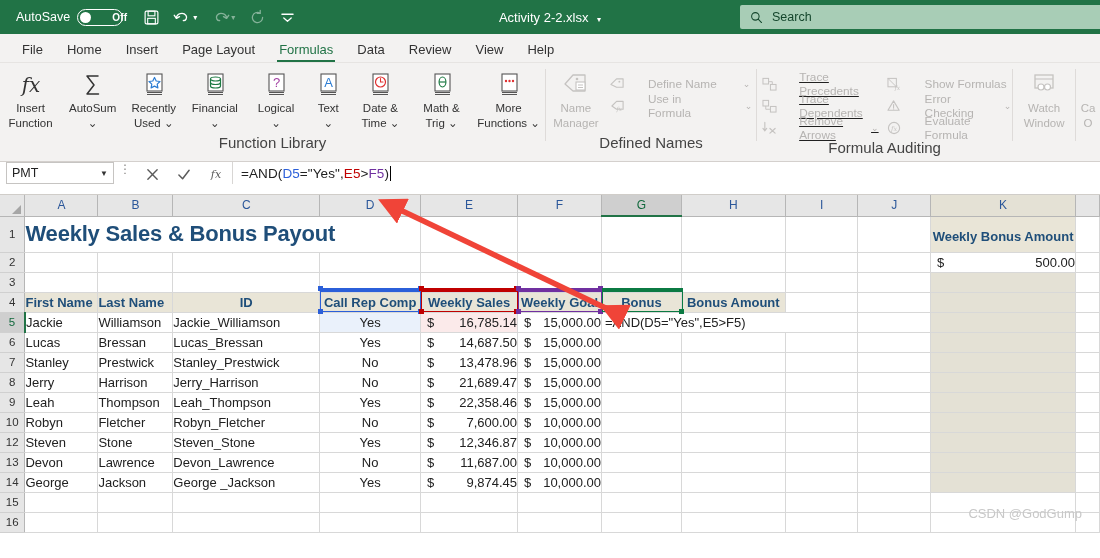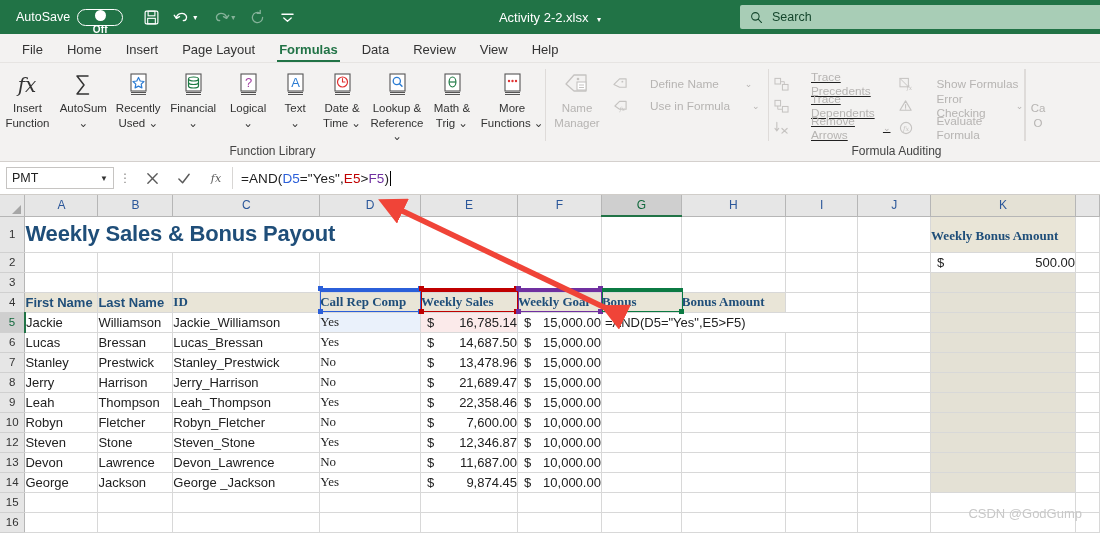--- a/index.html
+++ b/index.html
@@ -7,57 +7,57 @@
     width:1100px;height:558px;overflow:hidden;
     font-family:"Liberation Sans", sans-serif;
     font-size:13px;color:#212121;background:#fff;
     -webkit-font-smoothing:antialiased;
   }
   .app{position:relative;width:1100px;height:534px;}
 
   
   .titlebar{height:34px;background:#217346;display:flex;align-items:center;position:relative;}
   .autosave{display:flex;align-items:center;gap:7px;margin-left:16px;color:#fff;font-size:12.5px;}
-  .toggle{width:46px;height:17px;border-radius:9px;border:1.4px solid #ffffff;display:flex;align-items:center;gap:3px;padding:0 2px;box-sizing:border-box;flex-direction:column;}
+  .toggle{width:46px;height:17px;border-radius:9px;border:1.4px solid #ffffff;display:flex;align-items:center;gap:21px;padding:0 2px;box-sizing:border-box;}
   .toggle .knob{width:11px;height:11px;border-radius:50%;background:#fff;flex:none;}
   .toggle .lbl{font-size:10px;color:#fff;font-weight:600;letter-spacing:.2px;}
   .qat{display:flex;align-items:center;gap:2px;margin-left:14px;}
   .qbtn{width:28px;height:26px;display:flex;align-items:center;justify-content:center;color:#fff;}
   .qbtn.dim{opacity:.45;}
   .qbtn.wide{width:36px;}
   .caret{font-size:8px;margin-left:1px;}
   .doctitle{position:absolute;left:0;right:0;text-align:center;color:#fff;font-size:13px;pointer-events:none;}
   .doctitle span{pointer-events:auto;}
   .searchbox{position:absolute;left:740px;top:5px;width:356px;height:24px;background:#a8cdb6;border-radius:2px;display:flex;align-items:center;padding-left:10px;gap:9px;color:#14462c;font-size:12.5px;}
 
   
   .tabs{height:28px;background:#f3f2f1;display:flex;align-items:flex-end;padding-left:10px;border-bottom:1px solid #e6e4e2;}
   .tab{padding:3px 12px 5px;font-size:13px;color:#333;position:relative;cursor:default;}
-  .tab.active{color:#217346;font-weight:700;}
+  .tab.active{color:#217346;font-weight:400;}
   .tab.active:after{content:"";position:absolute;left:10px;right:10px;bottom:0;height:2.5px;background:#217346;}
 
   
   .ribbon{height:98px;background:#f3f2f1;border-bottom:1px solid #d4d0cd;display:flex;position:relative;}
   .grp{position:relative;display:flex;flex-direction:column;height:100%;}
   .grp .items{flex:1;display:flex;align-items:flex-start;padding-top:4px;}
-  .grp .gname{text-align:center;font-size:12px;color:#444;padding-bottom:3px;}
+  .grp .gname{text-align:center;font-size:15px;color:#444;padding-bottom:10px;}
   .grp.dim .gname{color:#b8b6b4;}
   .sep{width:1px;background:#dedbd9;margin:6px 0 20px;}
 
   .big{width:62px;display:flex;flex-direction:column;align-items:center;gap:2px;padding-top:3px;cursor:default;}
   .big .ic{height:30px;display:flex;align-items:center;justify-content:center;}
   .big .t{font-size:11.5px;line-height:13px;text-align:center;color:#333;}
   .big.dis .t{color:#b6b4b2;}
 
   .small{display:flex;align-items:center;gap:22px;height:22px;font-size:11.8px;color:#b6b4b2;padding:0 4px;cursor:default;}
   .small .sic{width:16px;height:16px;display:flex;align-items:center;justify-content:center;flex:none;}
   .col{display:flex;flex-direction:column;justify-content:center;padding-top:4px;}
 
   
-  .fbar{height:32px;background:#fff;display:flex;align-items:center;border-bottom:1px solid #d0cdc9;}
+  .fbar{height:32px;background:#fff;display:flex;align-items:flex-start;border-bottom:1px solid #d0cdc9;}
   .namebox{width:108px;height:22px;margin-left:6px;border:1px solid #c6c4c2;background:#fff;display:flex;align-items:center;justify-content:space-between;padding:0 5px;box-sizing:border-box;font-size:12.5px;}
   .namebox .cv{font-size:8px;color:#333;}
   .fdots{width:22px;text-align:center;color:#8a8886;font-size:12px;letter-spacing:0;}
   .fbtns{display:flex;align-items:center;gap:0;}
   .fbtn{width:32px;height:24px;display:flex;align-items:center;justify-content:center;color:#5a5a5a;font-size:14px;}
   .finput{flex:1;height:22px;border-left:1px solid #d8d6d4;display:flex;align-items:center;padding-left:8px;font-size:13.5px;letter-spacing:.1px;}
   .cur{display:inline-block;width:1px;height:15px;background:#000;margin-left:1px;vertical-align:-3px;}
 
   
   .gridwrap{position:relative;background:#fff;}
@@ -66,21 +66,21 @@
   .chdr{height:20px;background:#e6e6e6;border-right:1px solid #b6b6b6;border-bottom:1px solid #b6b6b6;
         text-align:center;font-size:12px;color:#2b579a;font-weight:400;}
   .chdr.sel{background:#cfcfcf;border-bottom:2px solid #217346;color:#10683c;}
   .chdr.tint{background:#e4e1d5;}
   .corner{width:24px;background:#e6e6e6;border-right:1px solid #b6b6b6;border-bottom:1px solid #b6b6b6;position:relative;}
   .corner:after{content:"";position:absolute;right:3px;bottom:2px;border-style:solid;border-width:0 0 9px 9px;border-color:transparent transparent #a6a6a6 transparent;}
   .rhdr{width:24px;background:#e6e6e6;border-right:1px solid #b6b6b6;border-bottom:1px solid #d0d0d0;
         text-align:center;font-size:11.5px;color:#333;}
   .rhdr.sel{background:#cfcfcf;border-right:2px solid #217346;color:#10683c;}
   .cell{border-right:1px solid #d8d8d8;border-bottom:1px solid #d8d8d8;font-size:13px;
-        padding:0 4px;white-space:nowrap;overflow:hidden;box-sizing:border-box;}.c{font-family:Liberation Serif, serif;}
+        padding:0 4px;white-space:nowrap;overflow:hidden;box-sizing:border-box;}.c{text-align:center;}
   .money{position:relative;padding:0 6px 0 6px;}
   .money .dl{position:absolute;left:6px;}
   .money .vl{display:block;text-align:right;}
   .title-cell{color:#1f4e79;font-weight:bold;font-size:22px;letter-spacing:-.2px;padding-left:6px;}
   .hdr-cell{background:#e9e5d7;color:#1f4e79;font-weight:bold;font-size:13px;}
   .tintc{background:#e4e1d5;}
 
   
   .ov{position:absolute;pointer-events:none;box-sizing:border-box;}
   .hbar{position:absolute;height:3px;}
@@ -246,32 +246,20 @@
                 <rect x="8" y="3" width="15" height="17" fill="#fff" stroke="#555" stroke-width="1.1"></rect>
                 <path d="M8 21.5 H23 M8 23.5 H23" stroke="#555" stroke-width="1"></path>
                 <circle cx="15.5" cy="11" r="5" fill="none" stroke="#e03131" stroke-width="1.2"></circle>
                 <path d="M15.5 7.5 V11 H18" fill="none" stroke="#e03131" stroke-width="1.1" stroke-linecap="round"></path>
               </svg>
           </span>
           <span class="t">Date &amp;</span>
           <span class="t"><span>Time</span> ⌄</span>
         </div>
 
-        <div class="big">
-          <span class="ic">
-            <svg width="30" height="28" viewBox="0 0 30 28">
-                <rect x="8" y="3" width="15" height="17" fill="#fff" stroke="#555" stroke-width="1.1"></rect>
-                <path d="M8 21.5 H23 M8 23.5 H23" stroke="#555" stroke-width="1"></path>
-                <circle cx="14.8" cy="10" r="3.6" fill="none" stroke="#2b7cd3" stroke-width="1.3"></circle>
-                <path d="M17.5 12.7 L20 15.3" stroke="#2b7cd3" stroke-width="1.4" stroke-linecap="round"></path>
-              </svg>
-          </span>
-          <span class="t">Lookup &amp;</span>
-          <span class="t"><span>Reference</span> ⌄</span>
-        </div>
 
         <div class="big">
           <span class="ic">
             <svg width="30" height="28" viewBox="0 0 30 28">
                 <rect x="8" y="3" width="15" height="17" fill="#fff" stroke="#555" stroke-width="1.1"></rect>
                 <path d="M8 21.5 H23 M8 23.5 H23" stroke="#555" stroke-width="1"></path>
                 <ellipse cx="15.5" cy="11" rx="3.4" ry="5" fill="none" stroke="#1d7a43" stroke-width="1.2"></ellipse>
                 <path d="M12.3 11 H18.7" stroke="#1d7a43" stroke-width="1.2"></path>
               </svg>
           </span>
@@ -328,20 +316,21 @@
                 <svg width="15" height="14" viewBox="0 0 16 15">
                   <path d="M2 7.5 L7 2.5 H14 V11 H7 Z" fill="none" stroke="#c5c3c1" stroke-width="1.2" stroke-linejoin="round"></path>
                   <text x="7" y="12.5" font-family="DejaVu Serif, serif" font-size="6" font-style="italic" fill="#c5c3c1">fx</text>
                 </svg>
               </span>
             <span>Use in Formula</span>
             <span style="font-size:9px;">⌄</span>
           </div>
         </div>
       </div>
+      <div class="gname" style="color:#444;">Defined Names</div>
     </div>
 
     <div class="sep"></div>
 
     <div class="grp dim" style="width:255px;">
       <div class="items">
         <div class="col" style="padding-top:6px;text-decoration:underline;">
           <div class="small">
             <span class="sic">
                 <svg width="15" height="14" viewBox="0 0 16 15">
@@ -404,20 +393,38 @@
               </span>
             <span>Evaluate Formula</span>
           </div>
         </div>
       </div>
       <div class="gname" style="color:#444;">Formula Auditing</div>
     </div>
 
     <div class="sep"></div>
 
+    <div class="grp dim" style="width:auto;">
+      <div class="items">
+        <div class="big dis" style="width:62px;">
+          <span class="ic">
+            <svg width="32" height="28" viewBox="0 0 32 28">
+                <rect x="7" y="4" width="18" height="13" fill="none" stroke="#c5c3c1" stroke-width="1.3"></rect>
+                <path d="M7 8 H25" stroke="#c5c3c1" stroke-width="1.1"></path>
+                <circle cx="13" cy="16" r="3" fill="#fff" stroke="#c5c3c1" stroke-width="1.2"></circle>
+                <circle cx="19.5" cy="16" r="3" fill="#fff" stroke="#c5c3c1" stroke-width="1.2"></circle>
+                <path d="M16 15 H16.6" stroke="#c5c3c1" stroke-width="1.2"></path>
+              </svg>
+          </span>
+          <span class="t">Watch</span>
+          <span class="t">Window</span>
+        </div>
+      </div>
+      <div class="gname"></div>
+    </div>
 
     <div class="sep"></div>
 
     <div class="grp dim" style="width:auto;">
       <div class="items">
         <div class="big dis" style="width:24px;">
           <span class="ic"></span>
           <span class="t">Ca</span>
           <span class="t">O</span>
         </div>

